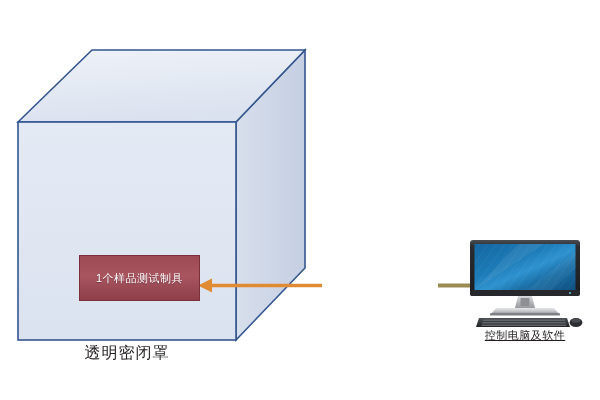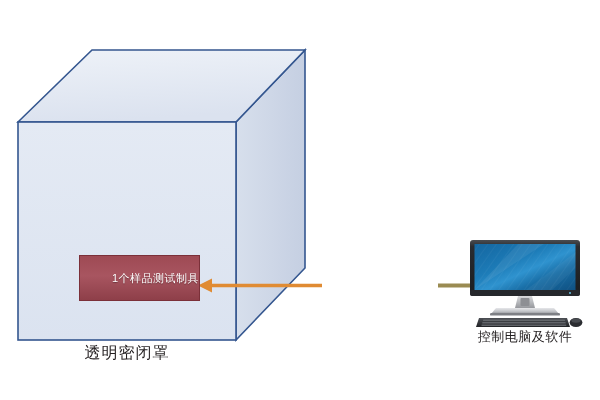--- a/index.html
+++ b/index.html
@@ -33,21 +33,21 @@
     position: absolute;
     left: 79px;
     top: 255px;
     width: 121px;
     height: 46px;
     background: linear-gradient(180deg, #9e4a54 0%, #a85560 45%, #8e3f49 100%);
     border: 1px solid #7b3039;
     box-sizing: border-box;
     display: flex;
     align-items: center;
-    justify-content: flex-end;
+    justify-content: center;
   }
   .fixture-label {
     color: #ffffff;
     font-size: 11px;
     letter-spacing: 0.5px;
     white-space: nowrap;
     text-shadow: 0 1px 1px rgba(0,0,0,0.35);
   }
   
   .smu-box {
@@ -82,24 +82,25 @@
     letter-spacing: 1px;
     white-space: nowrap;
   }
   
   .computer-caption {
     position: absolute;
     left: 455px;
     top: 328px;
     width: 140px;
     text-align: center;
-    font-size: 13px;
+    font-size: 11px;
     color: #231f20;
     letter-spacing: 0.5px;
     white-space: nowrap;
+    text-decoration: underline;
   }
   
   .computer-group {
     position: absolute;
     left: 466px;
     top: 238px;
     width: 118px;
     height: 90px;
   }
 </style>

